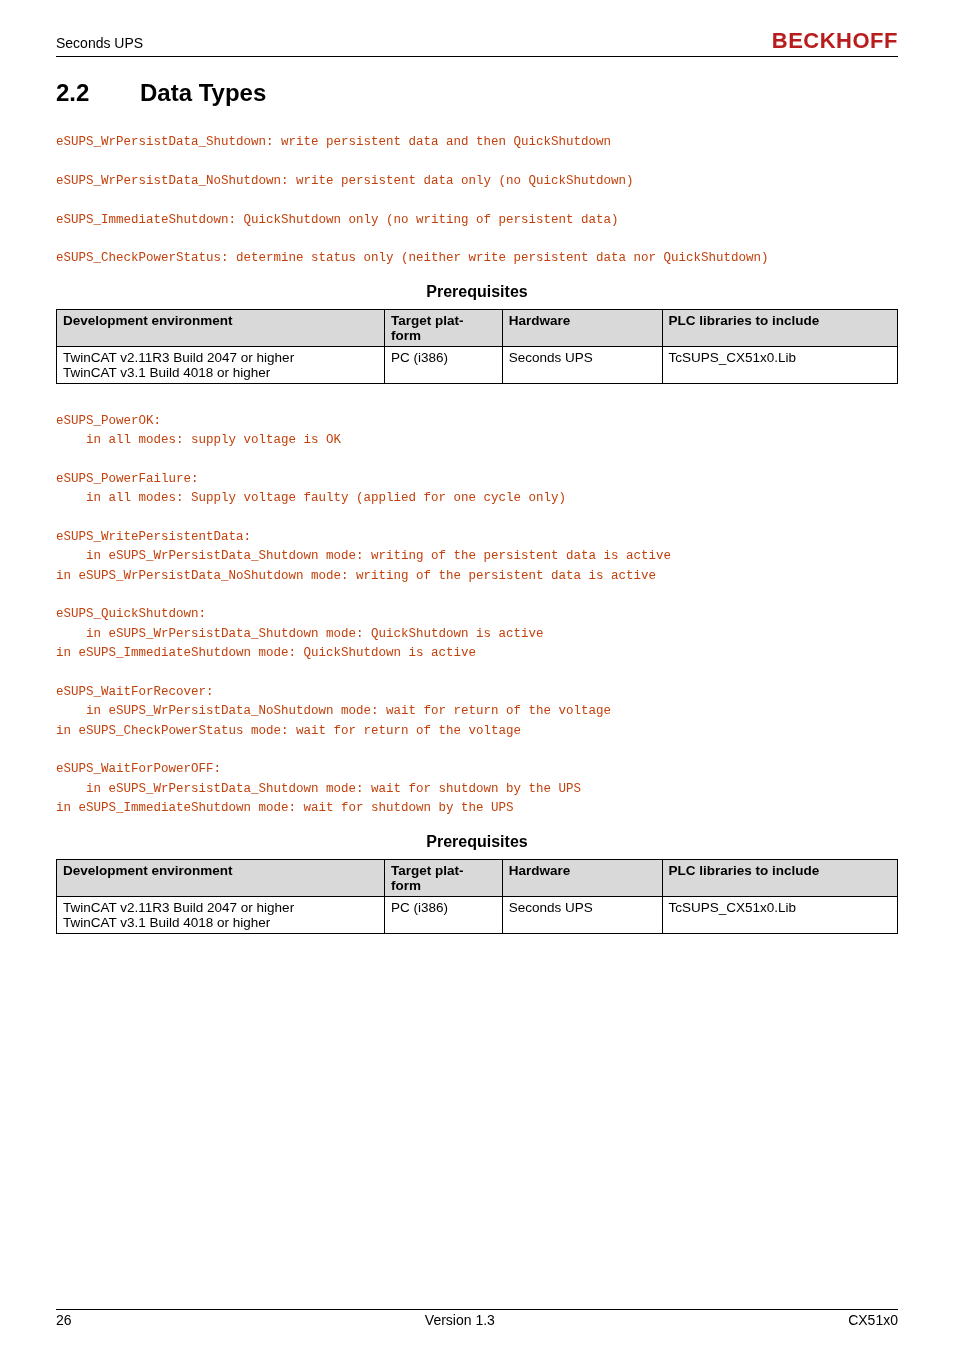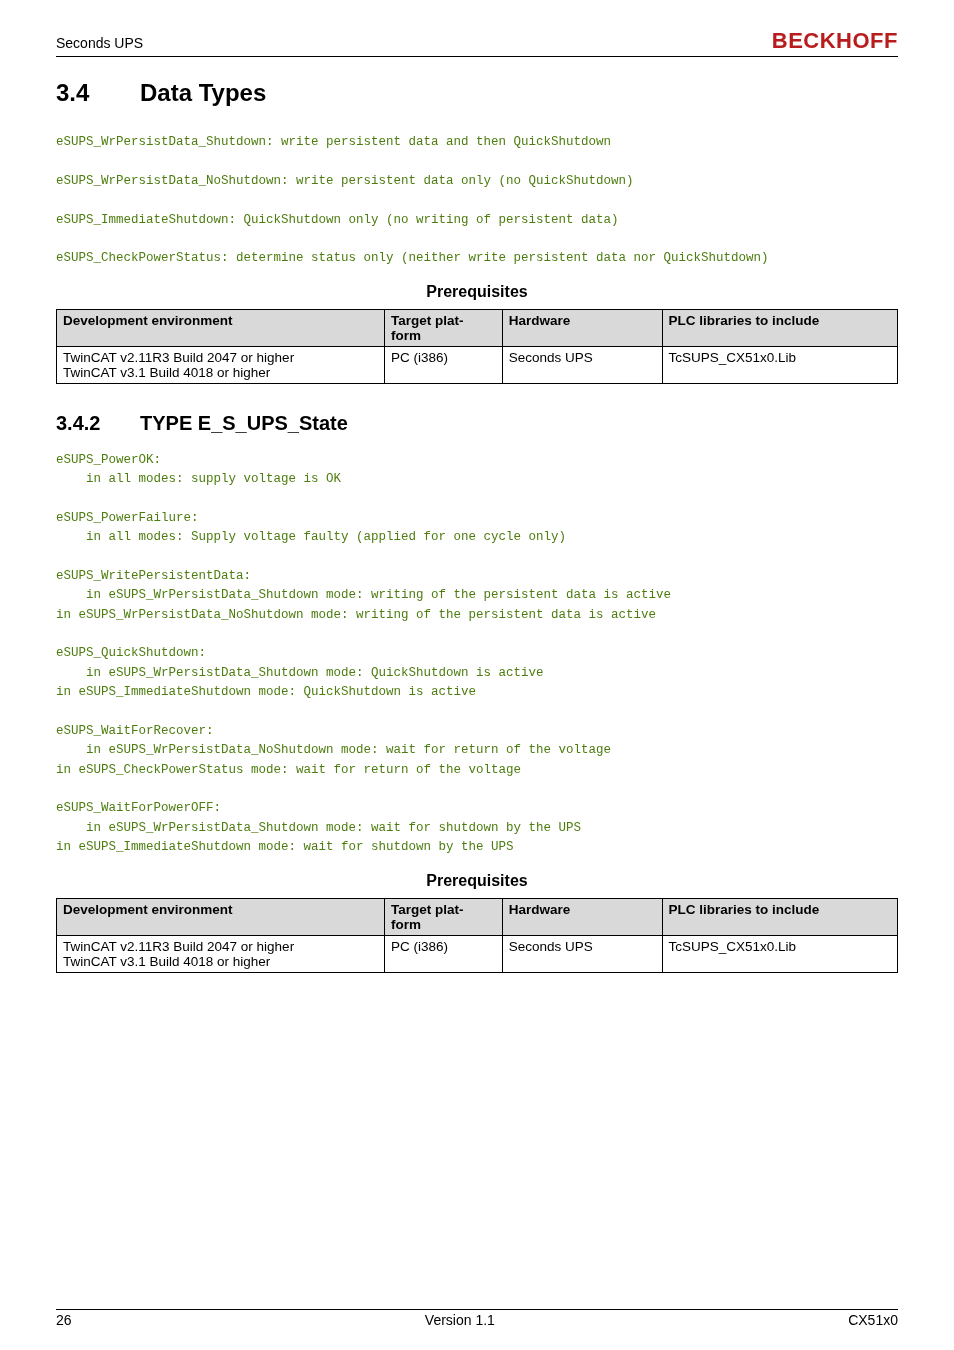--- a/index.html
+++ b/index.html
@@ -48,21 +48,21 @@
     margin-bottom: 16px;
     margin-top: 6px;
   }
   h2.subsection .num {
     display: inline-block;
     width: 84px;
   }
   .mono {
     font-family: "Courier New", Courier, monospace;
     font-size: 12.5px;
-    color: #4d7c0f;
+    color: #c2410c;
     line-height: 1.55;
     white-space: pre;
     margin-bottom: 14px;
   }
   h3.prereq {
     font-size: 16px;
     font-weight: 700;
     margin-top: 8px;
     margin-bottom: 8px;
     text-align: center;
@@ -104,21 +104,21 @@
 <body>
 
 <div class="page">
 
   <div class="header">
     <span class="header-left">Seconds UPS</span>
     <span class="header-right">BECKHOFF</span>
   </div>
 
   <h1 class="section">
-    <span class="num">3.4</span><span>Data Types</span>
+    <span class="num">2.2</span><span>Data Types</span>
   </h1>
 
 
   <div class="mono">eSUPS_WrPersistData_Shutdown: write persistent data and then QuickShutdown
 
 eSUPS_WrPersistData_NoShutdown: write persistent data only (no QuickShutdown)
 
 eSUPS_ImmediateShutdown: QuickShutdown only (no writing of persistent data)
 
 eSUPS_CheckPowerStatus: determine status only (neither write persistent data nor QuickShutdown)</div>
@@ -139,23 +139,20 @@
       <tr>
         <td style="white-space:pre-line">TwinCAT v2.11R3 Build 2047 or higher
 TwinCAT v3.1 Build 4018 or higher</td>
         <td>PC (i386)</td>
         <td>Seconds UPS</td>
         <td>TcSUPS_CX51x0.Lib</td>
       </tr>
     </tbody>
   </table>
 
-  <h2 class="subsection">
-    <span class="num">3.4.2</span><span>TYPE E_S_UPS_State</span>
-  </h2>
 
   <div class="mono">eSUPS_PowerOK:
     in all modes: supply voltage is OK
 
 eSUPS_PowerFailure:
     in all modes: Supply voltage faulty (applied for one cycle only)
 
 eSUPS_WritePersistentData:
     in eSUPS_WrPersistData_Shutdown mode: writing of the persistent data is active
 in eSUPS_WrPersistData_NoShutdown mode: writing of the persistent data is active
@@ -192,15 +189,15 @@
         <td>Seconds UPS</td>
         <td>TcSUPS_CX51x0.Lib</td>
       </tr>
     </tbody>
   </table>
 
 </div>
 
 <div class="footer">
   <span>26</span>
-  <span>Version 1.1</span>
+  <span>Version 1.3</span>
   <span>CX51x0</span>
 </div>
 
 </body></html>

